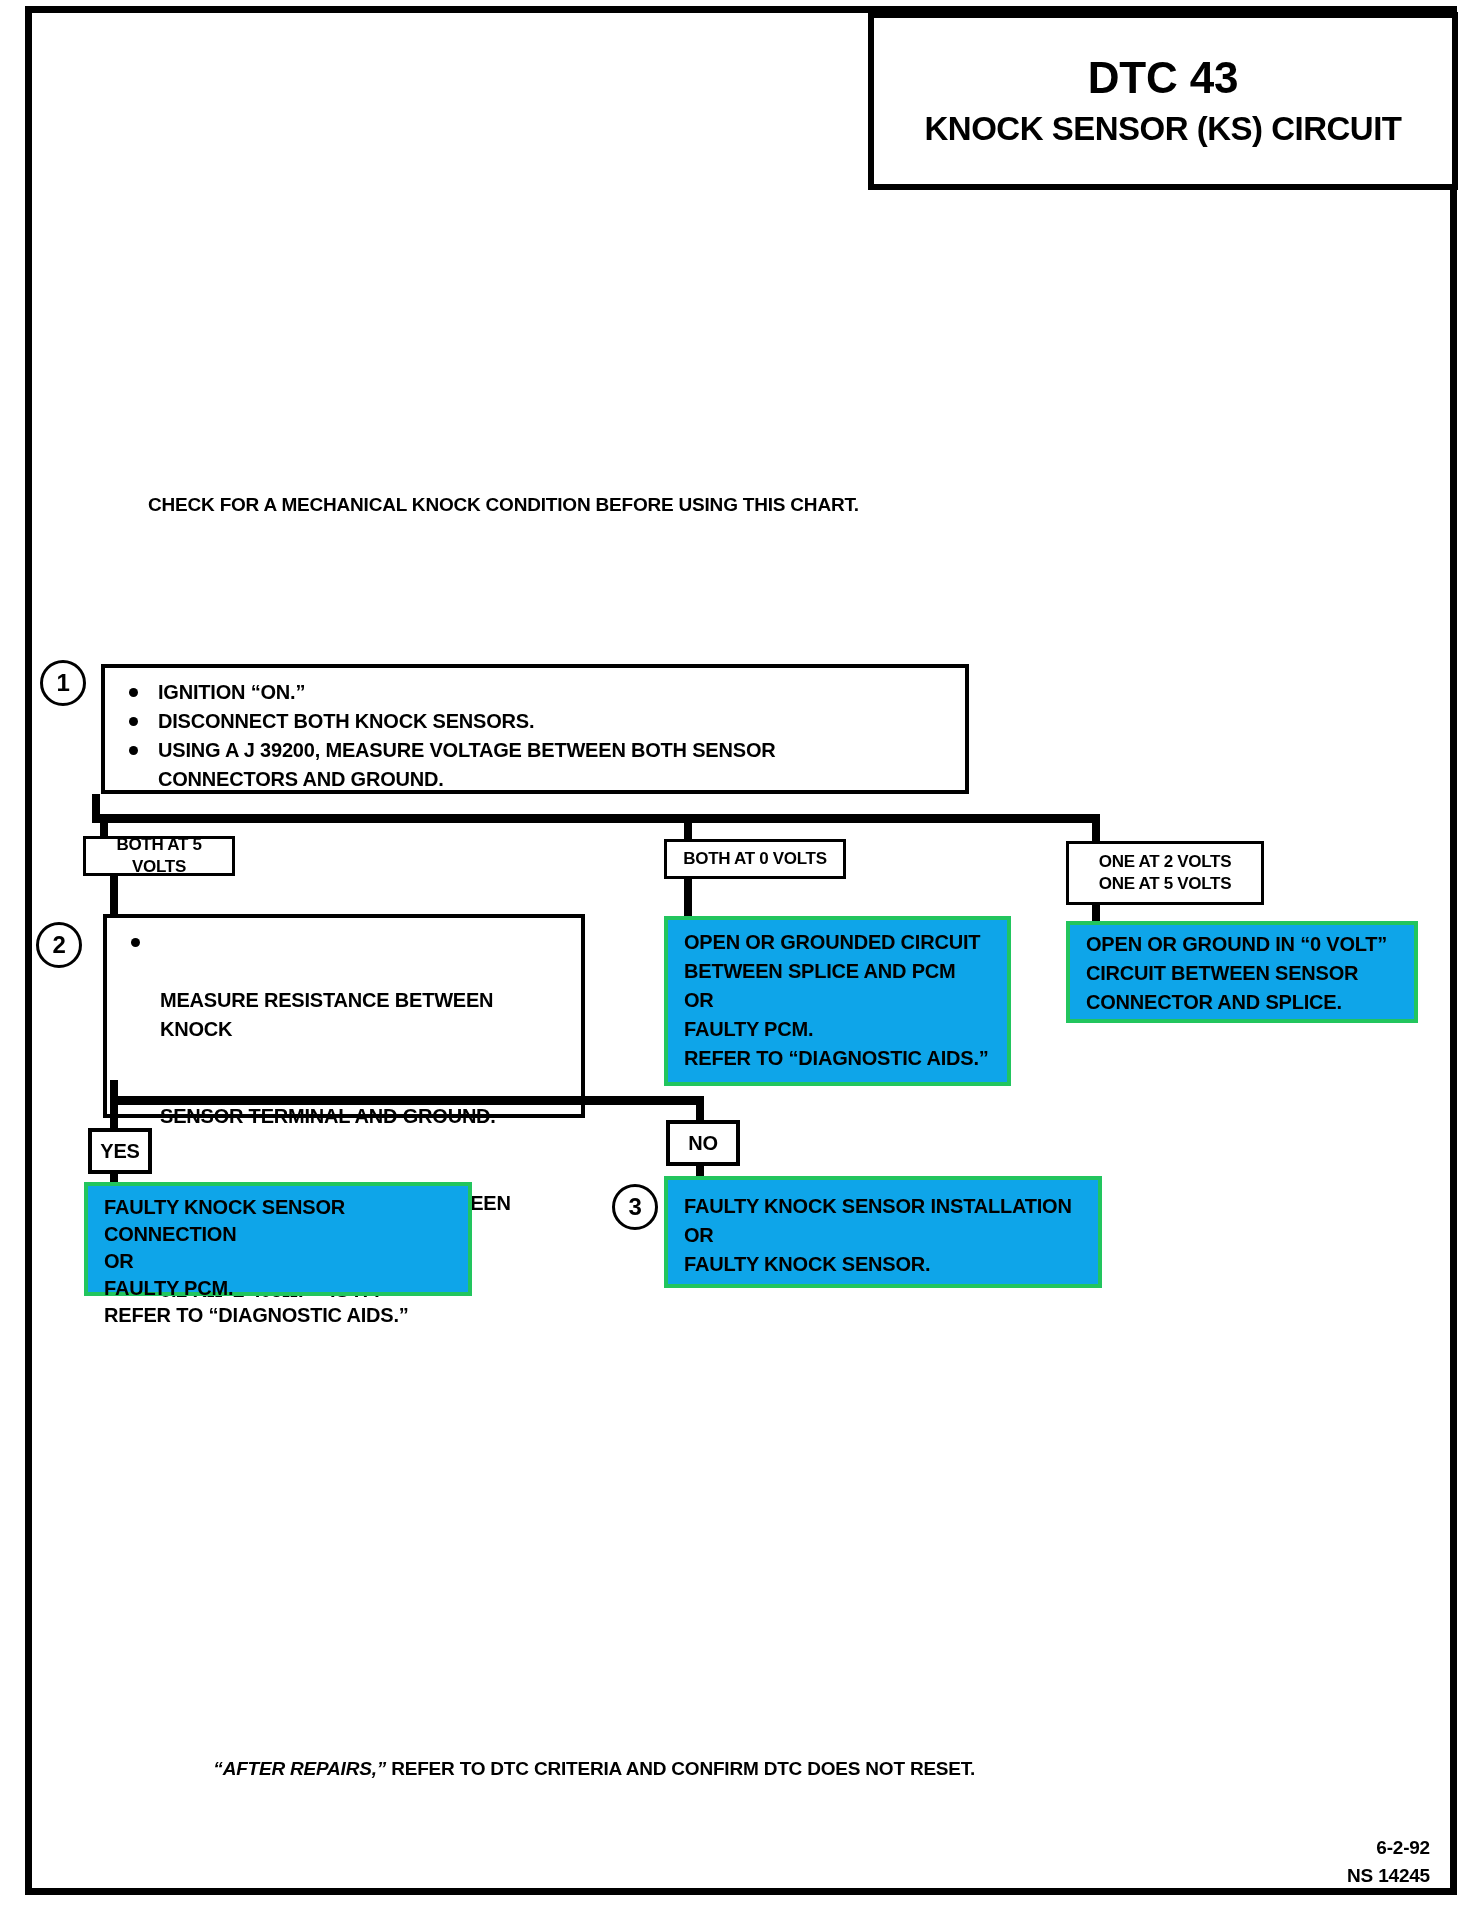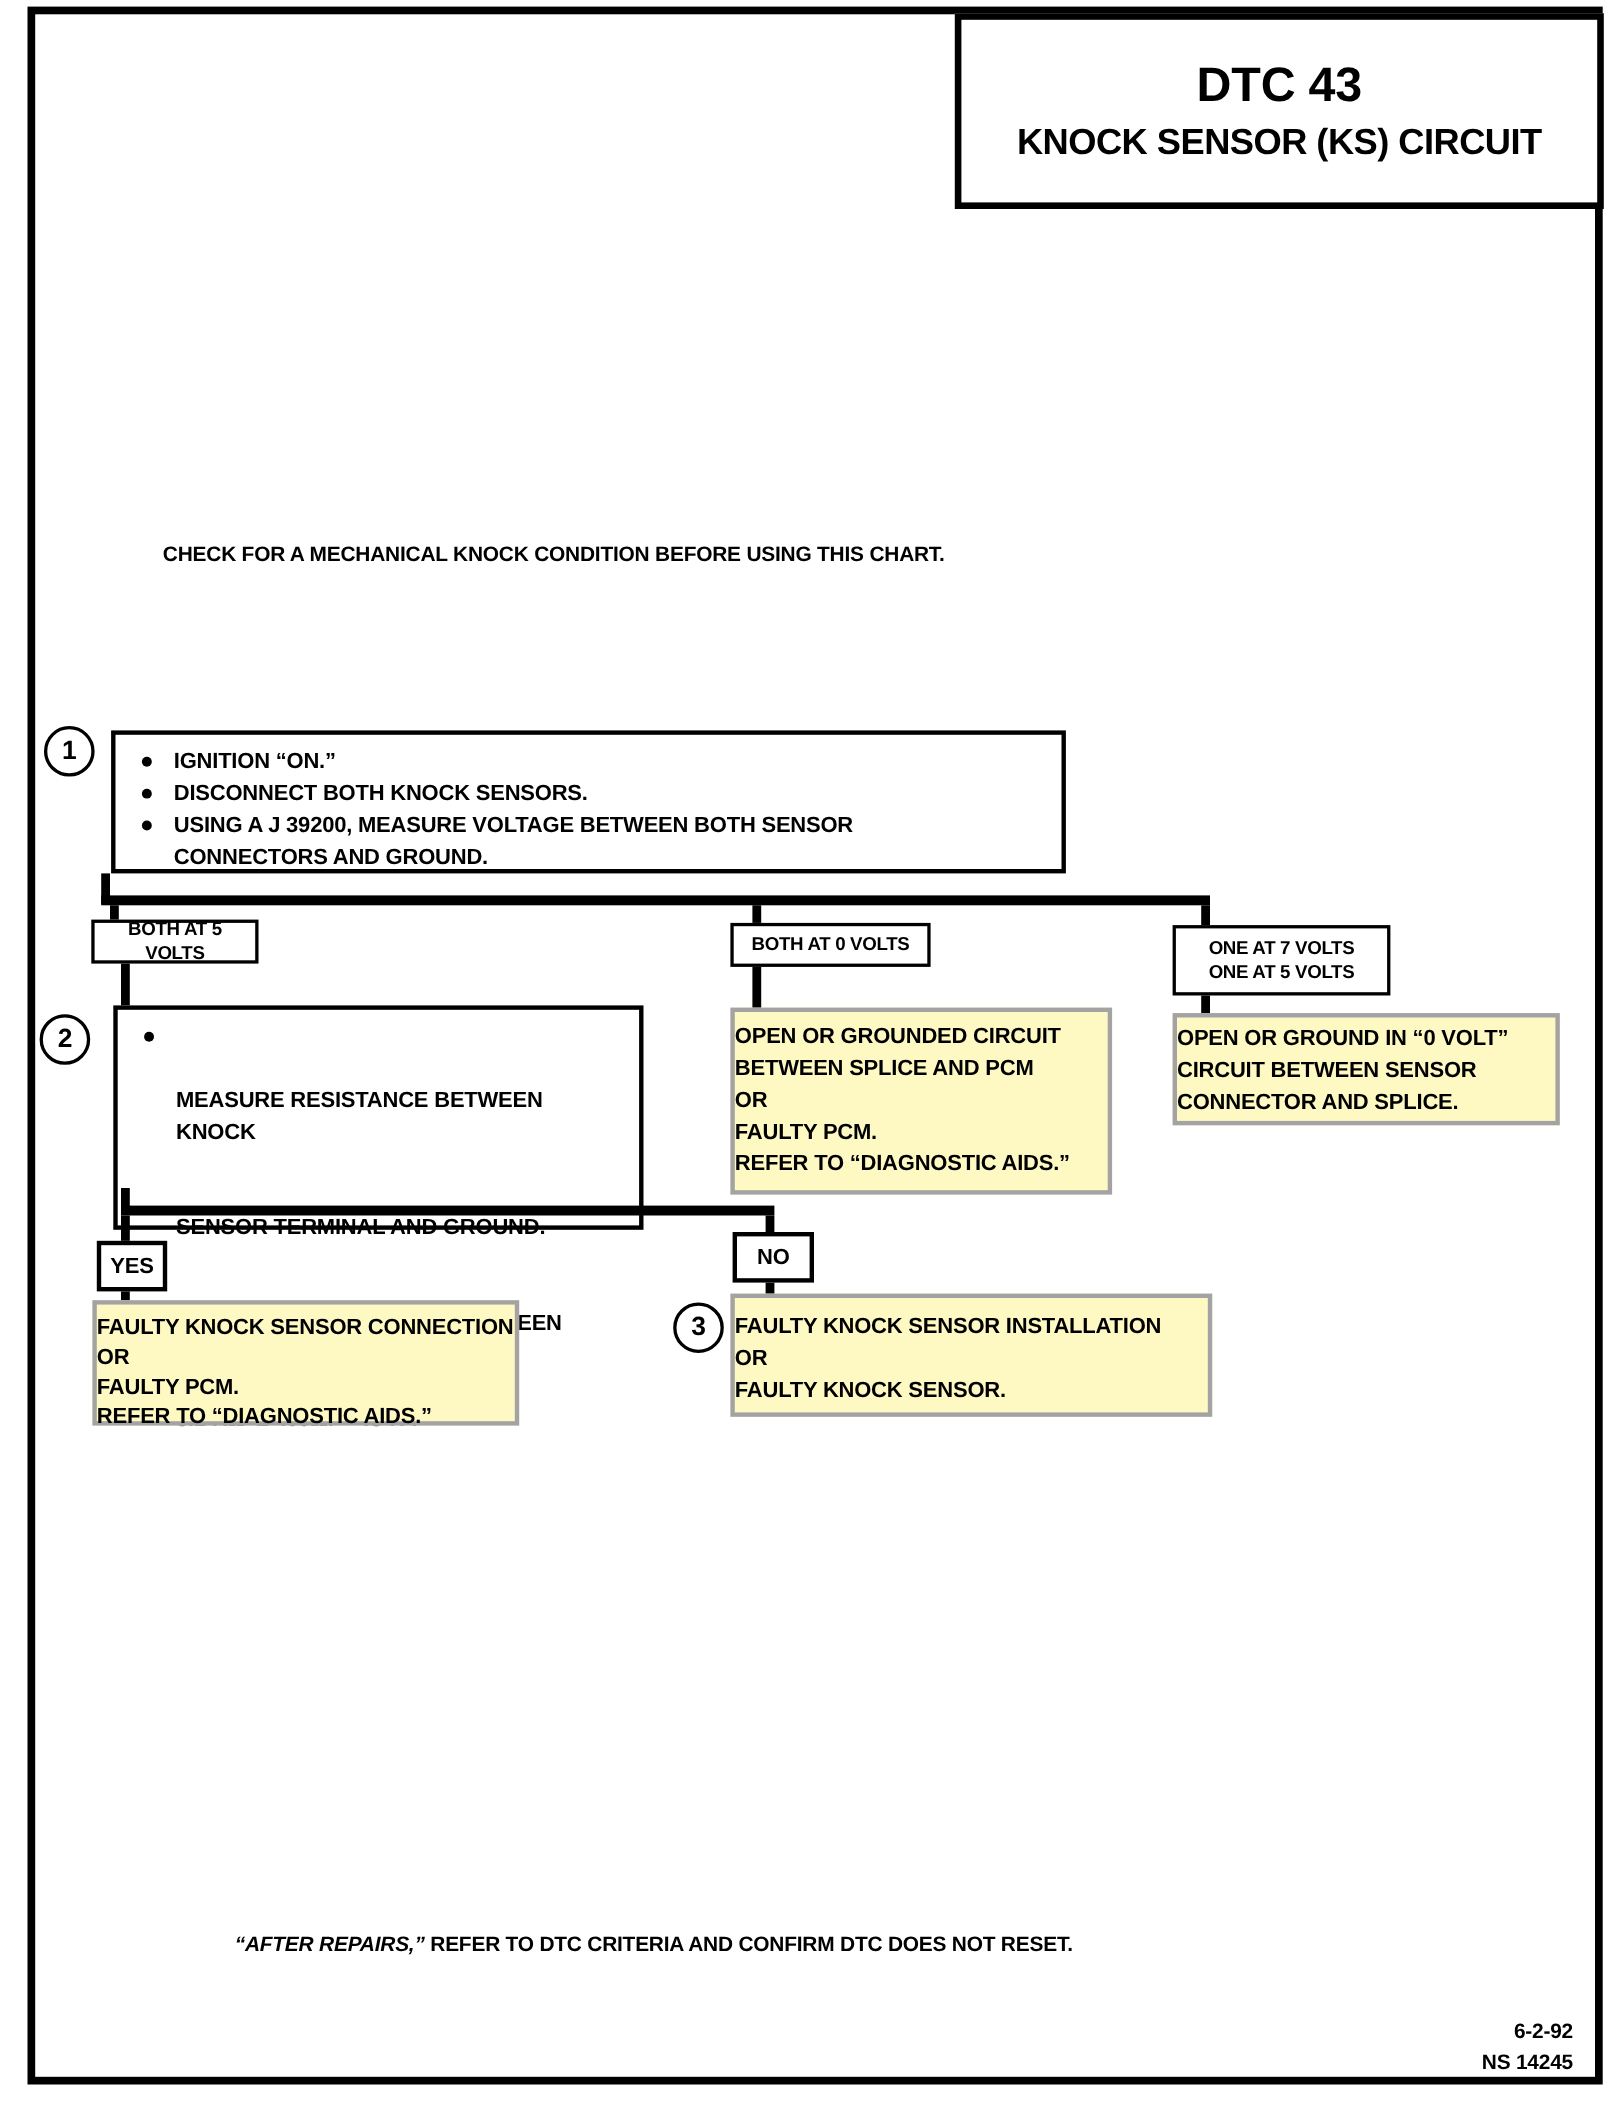--- a/index.html
+++ b/index.html
@@ -75,24 +75,24 @@
     background: #fff;
     display: flex; flex-direction: column;
     align-items: center; justify-content: center;
     text-align: center;
     font-size: 17px; line-height: 1.3; letter-spacing: -0.3px;
     padding: 0 4px;
   }
 
   .result-box {
     position: absolute;
-    border: 4px solid #a3a3a3;
-    background: #fef9c3;
+    border: 4px solid #22c55e;
+    background: #0ea5e9;
     font-size: 20px; line-height: 29px;
-    padding: 8px 0;
+    padding: 8px 16px;
   }
   .result-box .line { white-space: pre-wrap; }
 
   .answer-box {
     position: absolute;
     border: 4px solid #000;
     background: #fff;
     display: flex; align-items: center; justify-content: center;
     font-size: 20px;
   }
@@ -155,21 +155,21 @@
   <div class="v-line" style="left:684px; top:823px; width:8px; height:17px;"></div>
   <div class="v-line" style="left:1092px; top:823px; width:8px; height:19px;"></div>
 
   <div class="label-box" style="left:83px; top:836px; width:152px; height:40px;">
     <span>BOTH AT 5 VOLTS</span>
   </div>
   <div class="label-box" style="left:664px; top:839px; width:182px; height:40px;">
     <span>BOTH AT 0 VOLTS</span>
   </div>
   <div class="label-box" style="left:1066px; top:841px; width:198px; height:64px;">
-    <span>ONE AT 7 VOLTS</span>
+    <span>ONE AT 2 VOLTS</span>
     <span>ONE AT 5 VOLTS</span>
   </div>
 
   <div class="v-line" style="left:110px; top:876px; width:8px; height:40px;"></div>
   <div class="v-line" style="left:684px; top:879px; width:8px; height:38px;"></div>
   <div class="v-line" style="left:1092px; top:905px; width:8px; height:17px;"></div>
 
   <div class="circle" style="left:36px; top:922px;">
     <span>2</span>
   </div>

